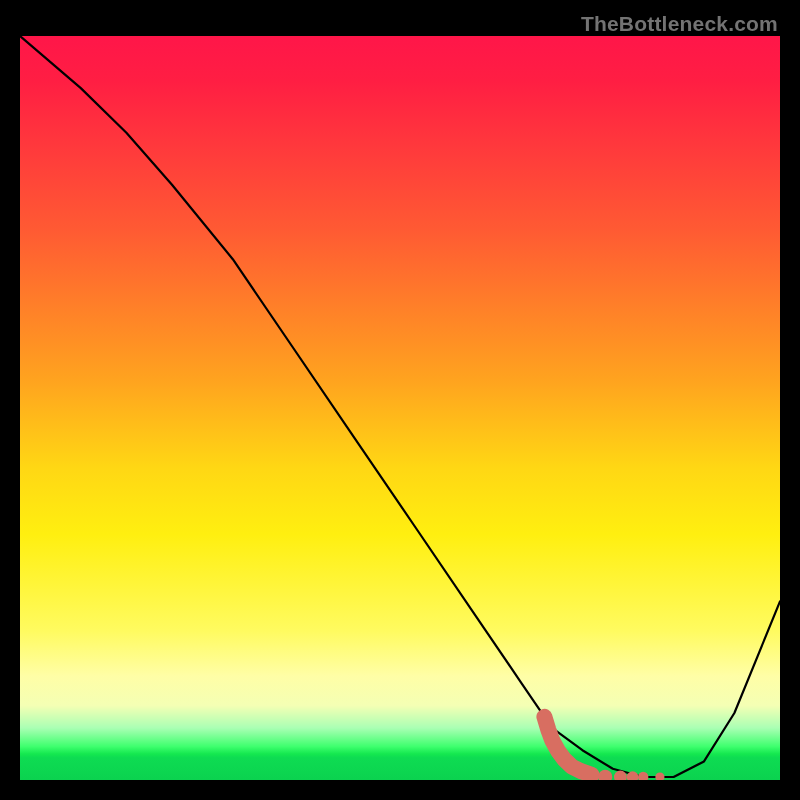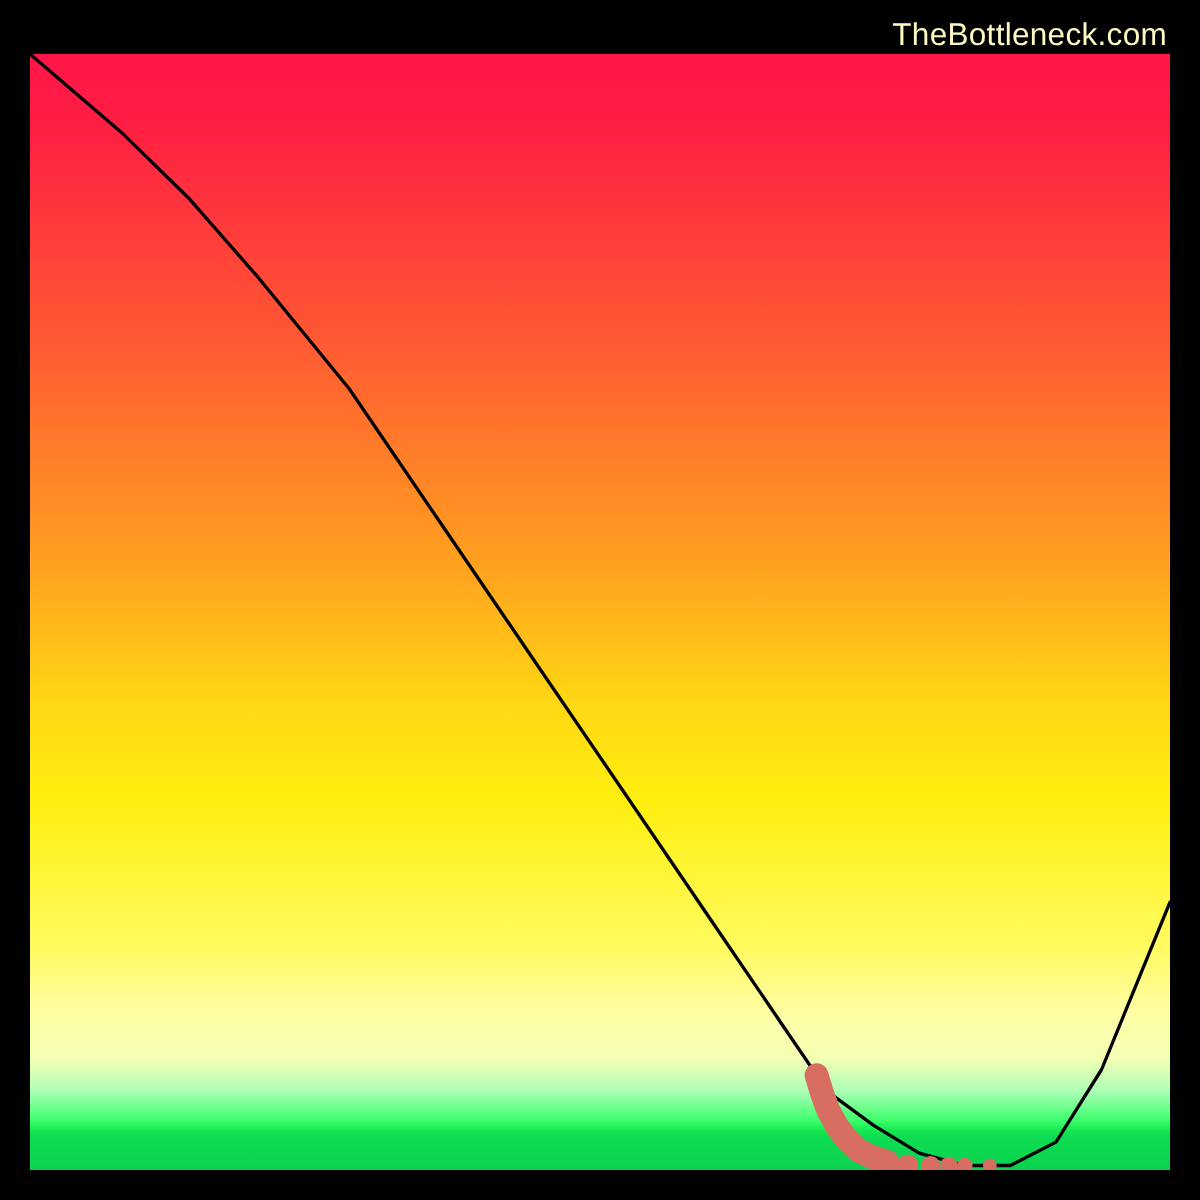--- a/index.html
+++ b/index.html
@@ -47,23 +47,23 @@
     position: absolute;
     left: 0;
     top: 0;
     width: 760px;
     height: 744px;
   }
   .watermark {
     position: absolute;
     top: 0;
     right: 10px;
-    color: #fef9c3;
+    color: #737373;
     font-size: 21px;
-    font-weight: 400;
+    font-weight: 700;
     letter-spacing: 0.2px;
     user-select: none;
     line-height: 24px;
   }
 </style>
 </head>
 <body>
 
 <div class="frame">
   <div class="watermark">TheBottleneck.com</div>

